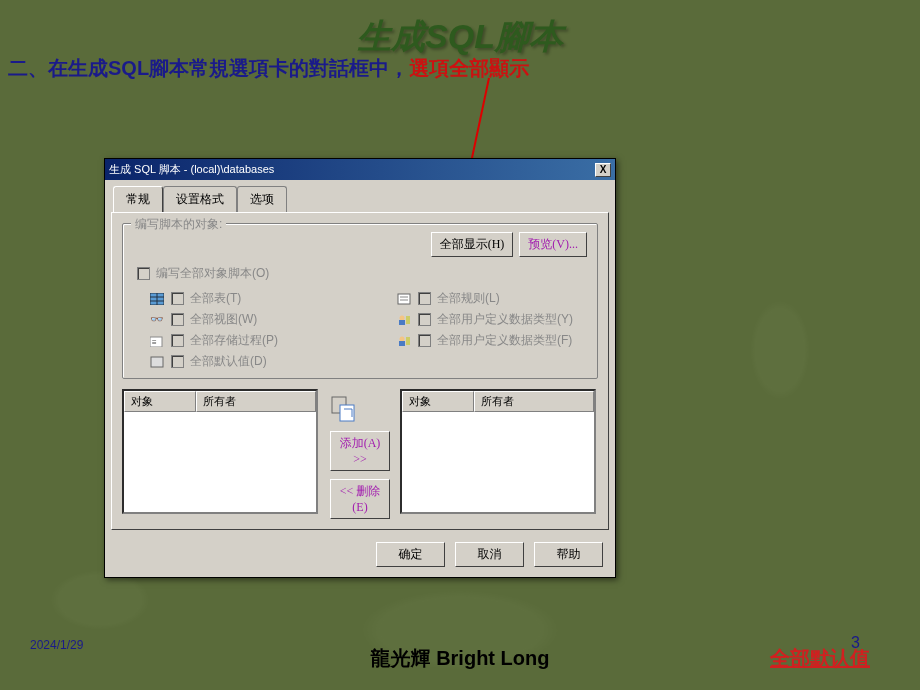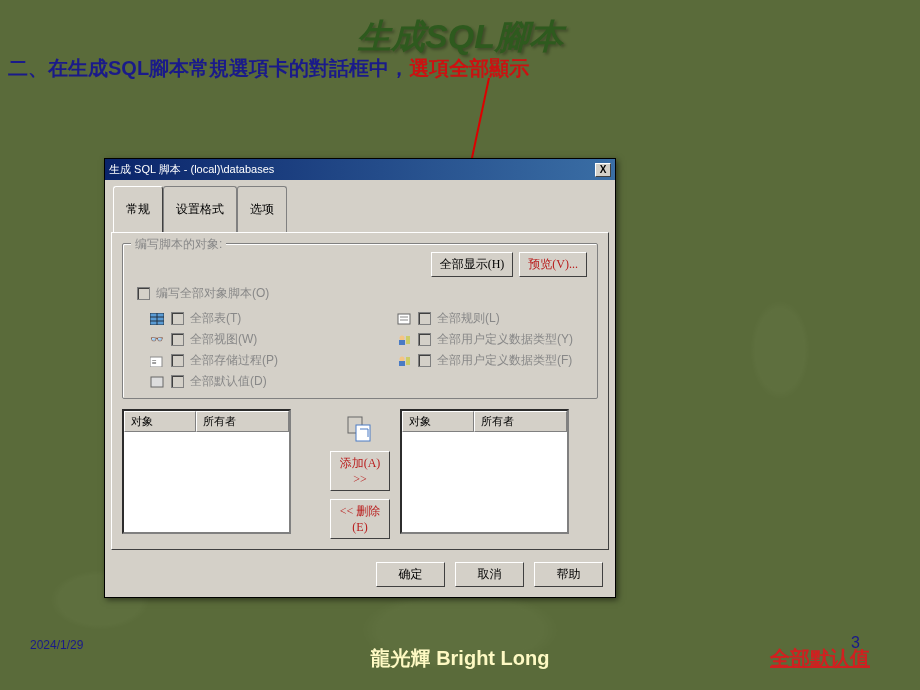--- a/index.html
+++ b/index.html
@@ -106,21 +106,21 @@
     font-weight: bold;
     font-family: Arial;
     font-size: 10px;
   }
   .tabs {
     display: flex;
     padding: 6px 8px 0 8px;
     gap: 0;
   }
   .tab {
-    padding: 14px 12px;
+    padding: 4px 12px;
     background: #d4d0c8;
     border: 1px solid #808080;
     border-bottom: none;
     border-radius: 3px 3px 0 0;
     position: relative;
     font-size: 12px;
   }
   .tab.active {
     background: #d4d0c8;
     z-index: 2;
@@ -155,21 +155,21 @@
     gap: 6px;
     margin-bottom: 8px;
   }
   .win-btn {
     background: #d4d0c8;
     border: 1px solid #fff;
     border-right-color: #404040;
     border-bottom-color: #404040;
     padding: 3px 8px;
     font-size: 12px;
-    color: #b91c1c;
+    color: #a21caf;
     font-family: SimSun;
   }
   .win-btn.active { color: #000; }
   .checkbox-row {
     display: flex;
     align-items: center;
     gap: 6px;
     margin: 4px 0 4px 16px;
     color: #888;
   }
@@ -190,40 +190,39 @@
   .cols { display: flex; gap: 40px; }
   .col { flex: 1; }
   .lower {
     display: flex;
     gap: 10px;
     align-items: flex-start;
   }
   .list-section { flex: 0 0 198px; }
   .list-label { color: #888; font-size: 12px; margin-bottom: 4px; }
   .listbox {
-    width: 169px;
+    width: 196px;
     height: 125px;
     background: #fff;
     border: 2px inset #808080;
   }
   .list-header {
     display: flex;
     background: #d4d0c8;
     font-size: 11px;
   }
   .list-header span {
     padding: 2px 6px;
     border: 1px solid #fff;
     border-right-color: #808080;
     border-bottom-color: #808080;
   }
   .middle-col {
     display: flex;
     flex-direction: column;
-    align-items: center;
     gap: 8px;
     padding-top: 6px;
   }
   .transfer-icon { width: 28px; height: 28px; }
   .footer-btns {
     display: flex;
     justify-content: flex-end;
     gap: 10px;
     padding: 6px 12px 10px 0;
   }
@@ -244,21 +243,21 @@
     position: absolute;
     bottom: 38px; right: 60px;
     color: #1a1a8a;
     font-size: 16px;
   }
   .author {
     position: absolute;
     bottom: 18px;
     left: 50%;
     transform: translateX(-50%);
-    color: #fef9c3;
+    color: #000000;
     font-size: 20px;
     font-weight: bold;
   }
   .back-link {
     position: absolute;
     bottom: 18px;
     right: 50px;
     color: #d02020;
     font-size: 20px;
     font-weight: bold;

